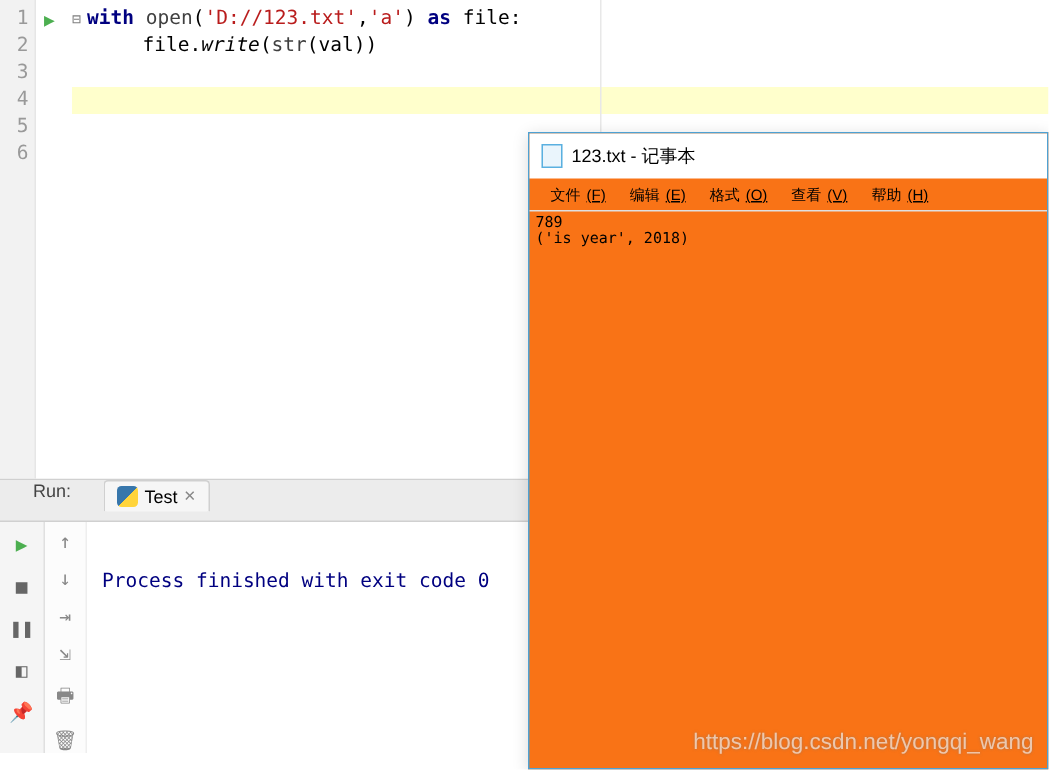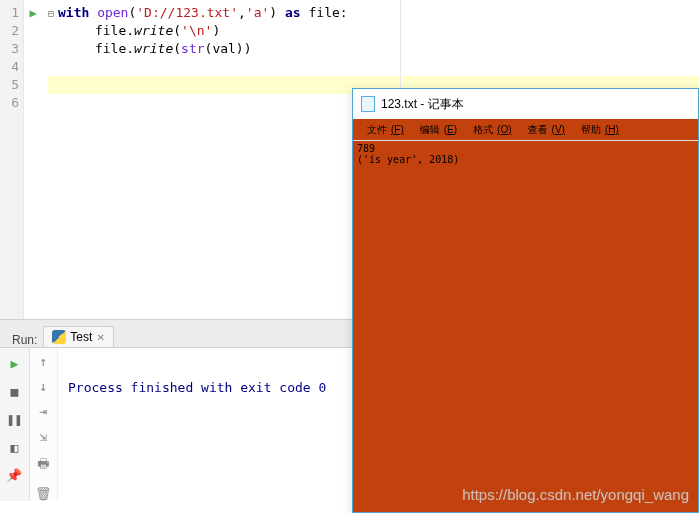--- a/index.html
+++ b/index.html
@@ -46,33 +46,33 @@
     background: #fff;
     position: relative;
   }
   .code-line { height: 18px; line-height: 18px; white-space: pre; }
   .hl-line { background: #ffffcc; }
   .fold { color: #808080; font-size: 10px; display: inline-block; width: 10px; }
   .kw { color: #000080; font-weight: bold; }
   .str { color: #b91c1c; font-weight: normal; }
   .dfn { color: #0000ff; }
   .fn { font-style: italic; }
-  .bi { color: #6d28d9; }
+  .bi { color: #404040; }
   .vert-line {
     position: absolute; top: 0; bottom: 0; left: 358px;
     border-left: 1px solid #e8e8e8;
   }
   .run-header {
     display: flex;
-    align-items: flex-end;
+    align-items: flex-start;
     height: 28px;
     background: #ececec;
     border-bottom: 1px solid #d0d0d0;
-    padding-left: 12px;
-    gap: 6px;
+    padding-left: 22px;
+    gap: 22px;
     font-family: "Segoe UI", sans-serif;
     font-size: 12px;
   }
   .run-header .lbl { color: #444; }
   .run-tab {
     display: flex; align-items: center; gap: 4px;
     background: #f6f6f6;
     border: 1px solid #d0d0d0;
     border-bottom: none;
     padding: 3px 8px;
@@ -114,21 +114,21 @@
     flex: 1;
     padding: 32px 10px;
     color: #000080;
     font-family: "Consolas", monospace;
   }
   
   .notepad {
     position: absolute;
     top: 88px; left: 352px;
     width: 347px; height: 425px;
-    background: #c2410c;
+    background: #f97316;
     border: 1px solid #4ea1d3;
     box-shadow: 0 2px 10px rgba(0,0,0,.15);
     font-family: "Microsoft YaHei", "Segoe UI", sans-serif;
   }
   .np-title {
     height: 30px;
     background: #fff;
     display: flex; align-items: center;
     gap: 6px;
     padding: 0 8px;
@@ -178,21 +178,20 @@
     <div class="ln">4</div>
     <div class="ln">5</div>
     <div class="ln">6</div>
   </div>
   <div class="marker-col">
     <div class="run-tri">▶</div>
   </div>
   <div class="code-area">
     <div class="vert-line"></div>
     <div class="code-line"><span class="fold">⊟</span><span class="kw">with</span> <span class="bi">open</span><span>(</span><span class="str">'D://123.txt'</span><span>,</span><span class="str">'a'</span><span>)</span> <span class="kw">as</span> <span>file</span><span>:</span></div>
-    <div class="code-line">      <span>file</span><span>.</span><span class="fn">write</span><span>(</span><span class="str">'\n'</span><span>)</span></div>
     <div class="code-line">      <span>file</span><span>.</span><span class="fn">write</span><span>(</span><span class="bi">str</span><span>(val)</span><span>)</span></div>
     <div class="code-line"></div>
     <div class="code-line hl-line"><span>    </span></div>
   </div>
 </div>
 
 <div>
   <div class="run-header">
     <span class="lbl">Run:</span>
     <div class="run-tab">

